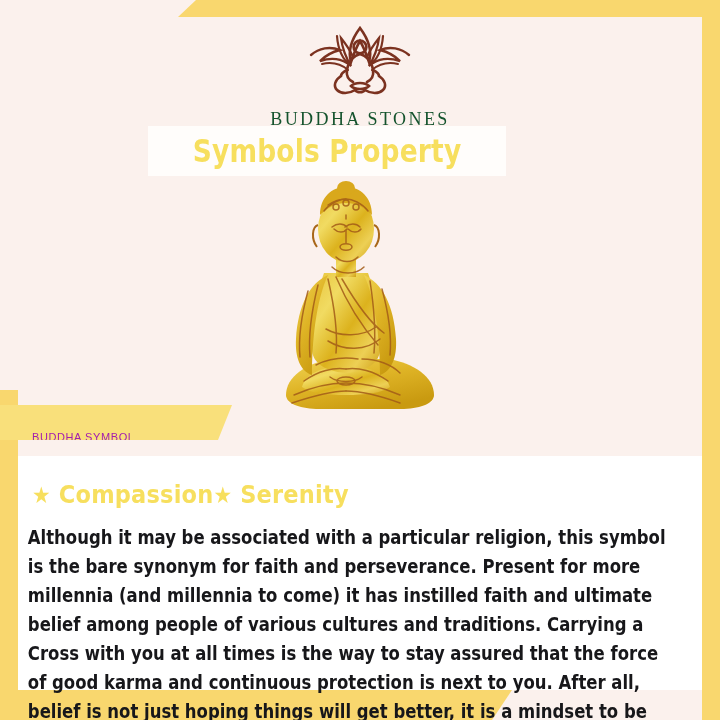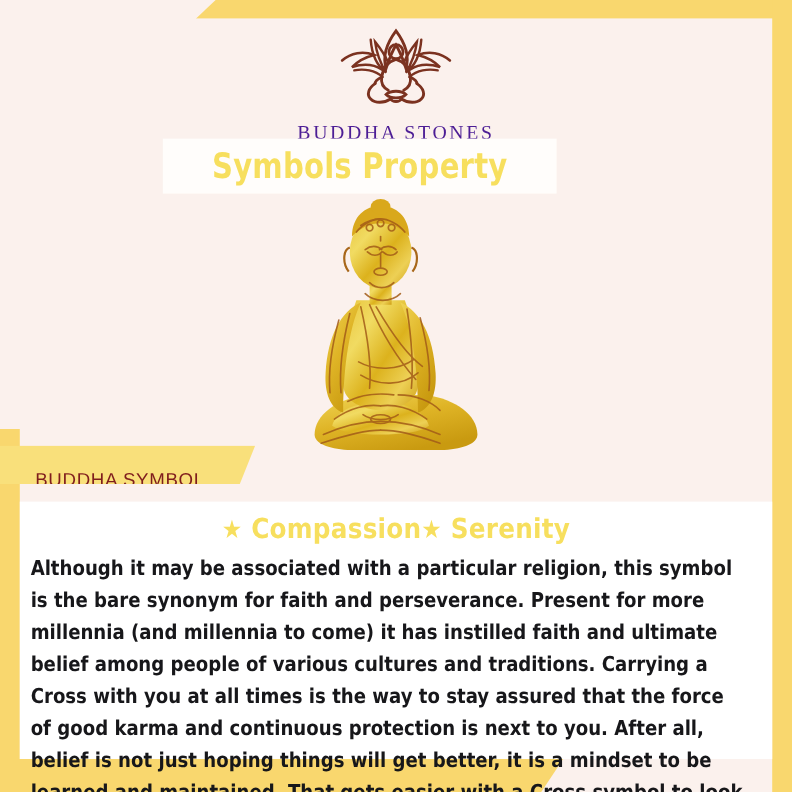--- a/index.html
+++ b/index.html
@@ -60,21 +60,21 @@
   .logo-mark {
     display: block;
     margin: 0 auto;
   }
   .brand-name {
     display: block;
     margin-top: 5px;
     font-family: "Liberation Serif", serif;
     font-size: 18px;
     letter-spacing: 2.4px;
-    color: #4c1d95;
+    color: #14532d;
   }
 
   
   .title-box {
     position: absolute;
     top: 126px; left: 148px;
     width: 358px; height: 50px;
     background: #fffdfb;
     display: flex;
     align-items: center;
@@ -107,39 +107,38 @@
     position: absolute;
     top: 405px; left: 0;
     width: 240px; height: 35px;
     background: #f9e07b;
     clip-path: polygon(0 0, 232px 0, 218px 35px, 0 35px);
     display: flex;
     align-items: center;
   }
   .badge-text {
     margin-left: 32px;
-    font-size: 17px;
-    color: #7f1d1d;
+    font-size: 11px;
+    color: #a21caf;
     letter-spacing: 0.6px;
     white-space: nowrap;
     margin-top: 28px;
   }
 
   
   .content-card {
     position: absolute;
     top: 456px; left: 18px;
     width: 684px;
     height: 234px;
     background: #ffffff;
   }
   .subtitle {
-    margin: 0;
+    margin: 14px;
     padding-top: 10px;
-    text-align: center;
     font-family: "Liberation Sans Narrow", "DejaVu Sans Condensed", "Liberation Sans", sans-serif;
     font-weight: 700;
     font-size: 25px;
     color: #f7df5e;
     letter-spacing: 0.2px;
     white-space: nowrap;
   }
   .subtitle .star { font-size: 23px; }
   .body-text {
     margin: 8px 0 0 0;

